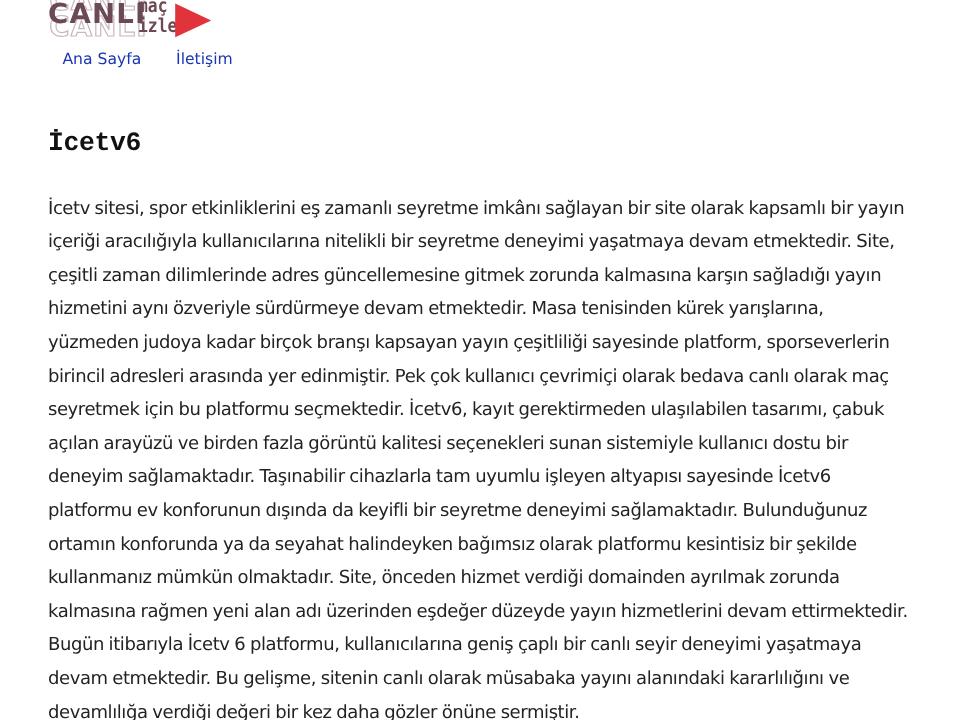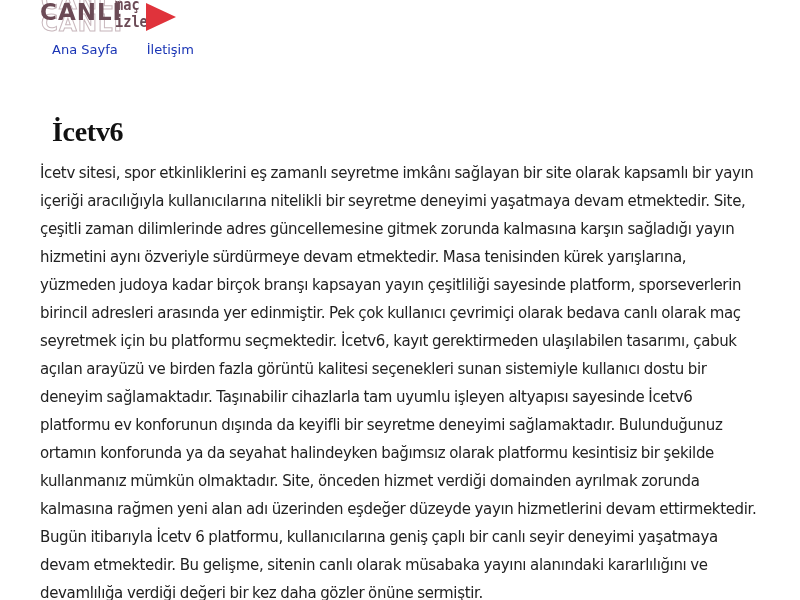--- a/index.html
+++ b/index.html
@@ -103,24 +103,24 @@
       font-family: "DejaVu Sans", sans-serif;
       font-size: 13px;
       color: #1a35b5;
       text-decoration: none;
       line-height: 16px;
     }
     .page-title {
       position: absolute;
       left: 40px;
       top: 103px;
-      margin: 12px;
-      font-family: Liberation Serif, serif;
+      margin: 0;
+      font-family: Liberation Mono, monospace;
       font-weight: bold;
-      font-size: 28px;
+      font-size: 22px;
       color: #111111;
       line-height: 34px;
       letter-spacing: -0.3px;
     }
     .article-body {
       position: absolute;
       left: 40px;
       top: 159px;
       width: 722px;
       margin: 0;

